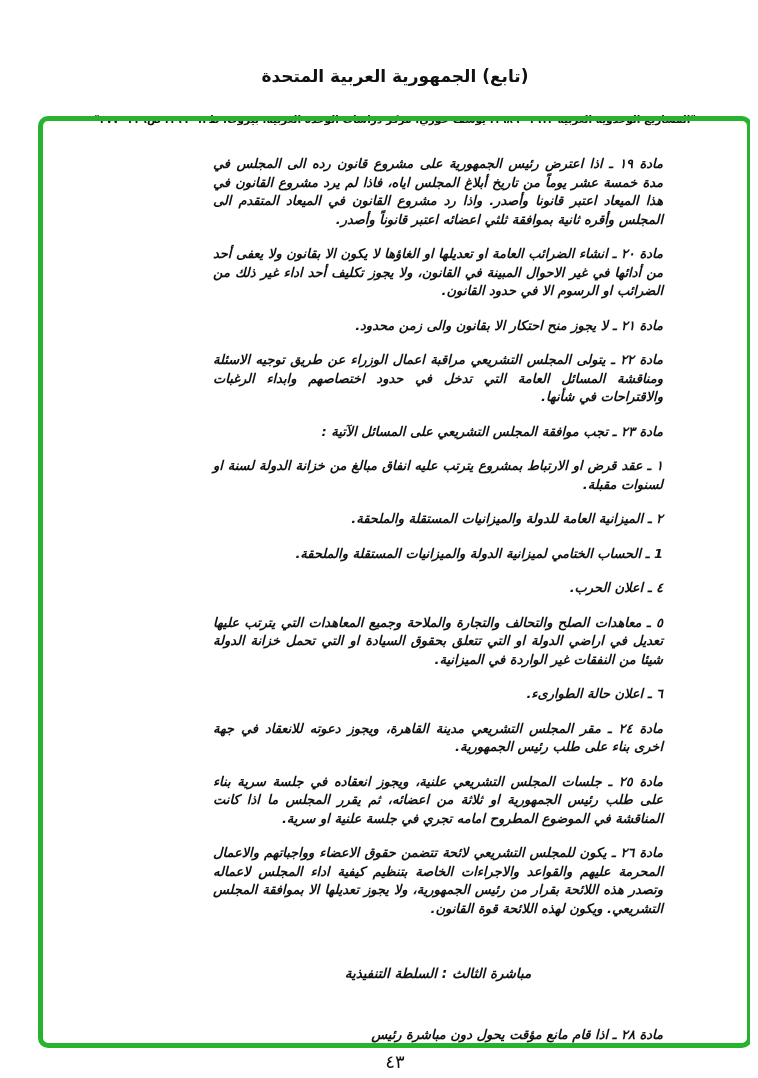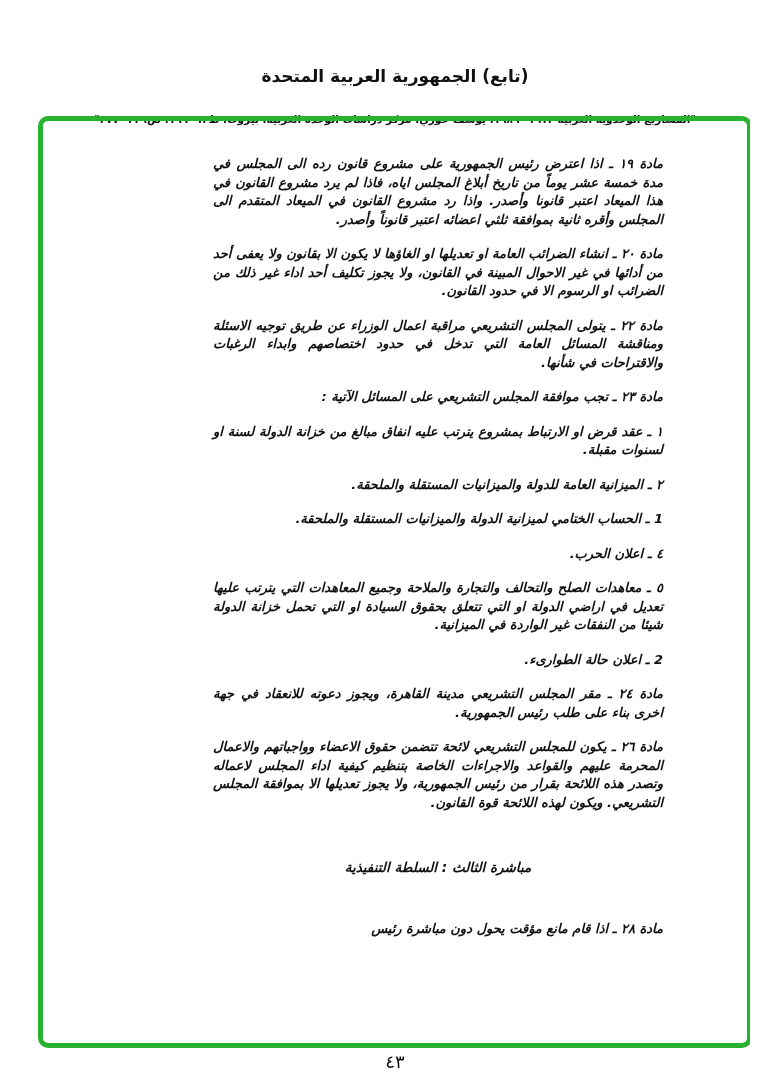--- a/index.html
+++ b/index.html
@@ -85,29 +85,31 @@
 
   <div class="page-header">
     <div class="page-title">(تابع) الجمهورية العربية المتحدة</div>
     <div class="page-citation">"المشاريع الوحدوية العربية ١٩١٣– ١٩٨٩، يوسف خوري، مركز دراسات الوحدة العربية، بيروت، ط٢، ١٩٩٠، ص٣٣٦– ٣٧٧"</div>
   </div>
 
   <div class="green-frame">
     <div class="text-col">
       <p>مادة ١٩ ـ اذا اعترض رئيس الجمهورية على مشروع قانون رده الى المجلس في مدة خمسة عشر يوماً من تاريخ أبلاغ المجلس اياه، فاذا لم يرد مشروع القانون في هذا الميعاد اعتبر قانونا وأصدر. واذا رد مشروع القانون في الميعاد المتقدم الى المجلس وأقره ثانية بموافقة ثلثي اعضائه اعتبر قانوناً وأصدر.</p>
       <p>مادة ٢٠ ـ انشاء الضرائب العامة او تعديلها او الغاؤها لا يكون الا بقانون ولا يعفى أحد من أدائها في غير الاحوال المبينة في القانون، ولا يجوز تكليف أحد اداء غير ذلك من الضرائب او الرسوم الا في حدود القانون.</p>
+      <p>مادة ٢١ ـ لا يجوز منح احتكار الا بقانون والى زمن محدود.</p>
       <p>مادة ٢٢ ـ يتولى المجلس التشريعي مراقبة اعمال الوزراء عن طريق توجيه الاسئلة ومناقشة المسائل العامة التي تدخل في حدود اختصاصهم وابداء الرغبات والاقتراحات في شأنها.</p>
       <p>مادة ٢٣ ـ تجب موافقة المجلس التشريعي على المسائل الآتية :</p>
       <p>١ ـ عقد قرض او الارتباط بمشروع يترتب عليه انفاق مبالغ من خزانة الدولة لسنة او لسنوات مقبلة.</p>
       <p>٢ ـ الميزانية العامة للدولة والميزانيات المستقلة والملحقة.</p>
       <p>1 ـ الحساب الختامي لميزانية الدولة والميزانيات المستقلة والملحقة.</p>
       <p>٤ ـ اعلان الحرب.</p>
       <p>٥ ـ معاهدات الصلح والتحالف والتجارة والملاحة وجميع المعاهدات التي يترتب عليها تعديل في اراضي الدولة او التي تتعلق بحقوق السيادة او التي تحمل خزانة الدولة شيئا من النفقات غير الواردة في الميزانية.</p>
-      <p>2 ـ اعلان حالة الطوارىء.</p>
+      <p>٦ ـ اعلان حالة الطوارىء.</p>
       <p>مادة ٢٤ ـ مقر المجلس التشريعي مدينة القاهرة، ويجوز دعوته للانعقاد في جهة اخرى بناء على طلب رئيس الجمهورية.</p>
+      <p>مادة ٢٥ ـ جلسات المجلس التشريعي علنية، ويجوز انعقاده في جلسة سرية بناء على طلب رئيس الجمهورية او ثلاثة من اعضائه، ثم يقرر المجلس ما اذا كانت المناقشة في الموضوع المطروح امامه تجري في جلسة علنية او سرية.</p>
       <p>مادة ٢٦ ـ يكون للمجلس التشريعي لائحة تتضمن حقوق الاعضاء وواجباتهم والاعمال المحرمة عليهم والقواعد والاجراءات الخاصة بتنظيم كيفية اداء المجلس لاعماله وتصدر هذه اللائحة بقرار من رئيس الجمهورية، ولا يجوز تعديلها الا بموافقة المجلس التشريعي. ويكون لهذه اللائحة قوة القانون.</p>
       <h2 class="chapter-heading">مباشرة الثالث : السلطة التنفيذية</h2>
       <p>مادة ٢٨ ـ اذا قام مانع مؤقت يحول دون مباشرة رئيس</p>
     </div>
   </div>
 
   <div class="page-footer">
     <span class="page-number">٤٣</span>
   </div>
 

